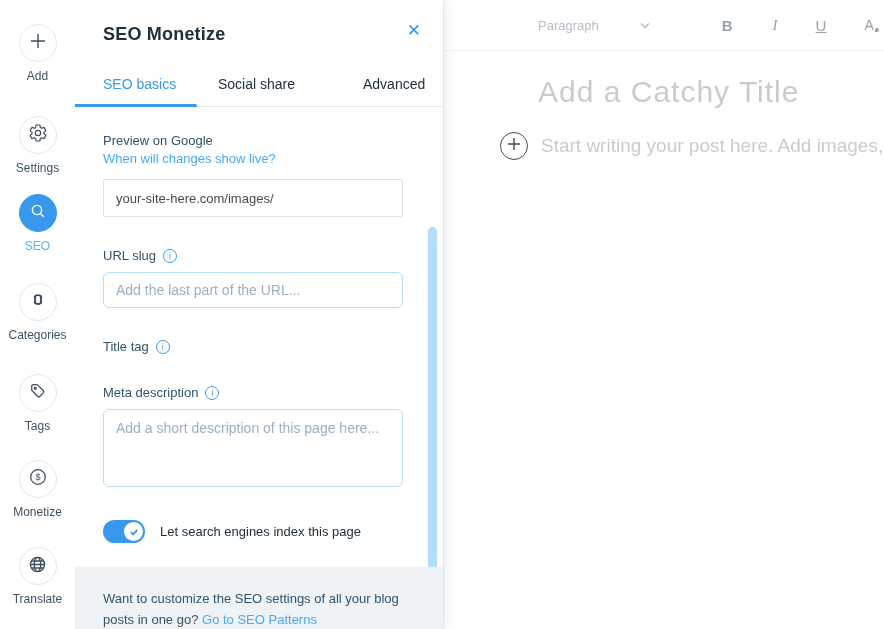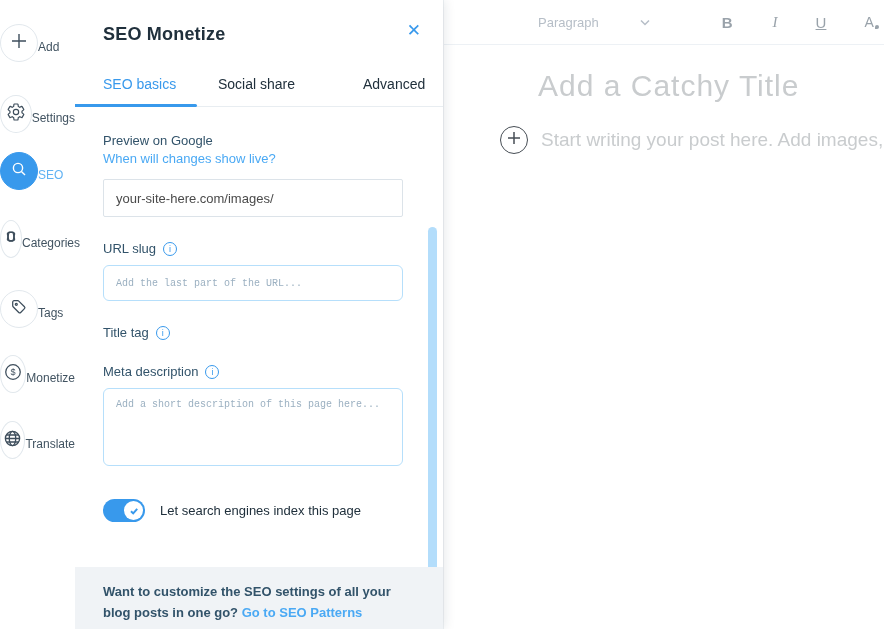--- a/index.html
+++ b/index.html
@@ -5,21 +5,21 @@
   * { box-sizing: border-box; margin: 0; padding: 0; }
   html,body { width:884px; height:629px; }
   body {
     font-family:"Liberation Sans", sans-serif;
     background:#fff; position:relative; overflow:hidden;
     color:#20303C;
   }
 
   
   .rail { position:absolute; left:0; top:0; width:75px; height:629px; background:#fff; z-index:3; }
-  .rail-item { display:flex; flex-direction:row; align-items:center; cursor:pointer; }
+  .rail-item { display:flex; flex-direction:column; align-items:center; cursor:pointer; }
   .rail-item .circ {
     width:38px; height:38px; border-radius:50%;
     border:1px solid #E2E8ED; background:#fff;
     display:flex; align-items:center; justify-content:center;
   }
   .rail-item .lbl { margin-top:7px; font-size:12px; color:#415361; }
   .rail-item.active .circ { background:#3899EC; border-color:#3899EC; }
   .rail-item.active .lbl { color:#60B2F3; }
   .rail-item svg { stroke:#3E4E5C; fill:none; stroke-width:1.4; }
   .rail-item.active svg { stroke:#fff; }
@@ -42,50 +42,50 @@
   .tab.active::after { content:""; position:absolute; left:0; right:0; bottom:-1px; height:3px; background:#3899EC; border-radius:0 2px 2px 0; }
 
   .panel-body { position:relative; padding:26px 40px 0 28px; height:460px; }
   .sec-label { font-size:13px; color:#32536A; }
   .link { color:#4AA9F4; cursor:pointer; }
   .preview-link { display:block; margin-top:3px; font-size:13px; }
   .google-box {
     margin-top:13px; width:300px; height:38px; border:1px solid #DCE3E9; border-radius:2px;
     display:flex; align-items:center; padding:0 12px; font-size:13px; color:#4A4A4A; background:#fff;
   }
-  .fgroup { margin-top:24px; }
+  .fgroup { margin-top:31px; }
   .fgroup .flabel { display:flex; align-items:center; font-size:13px; color:#32536A; margin-bottom:9px; }
   .info-i {
     width:14px; height:14px; border:1px solid #3899EC; border-radius:50%; margin-left:7px;
     color:#3899EC; font-size:9px; line-height:12px; text-align:center; font-style:normal; cursor:pointer;
     flex:none;
   }
   .tinput {
     width:300px; height:36px; border:1px solid #B6DFFB; border-radius:6px; background:#fff;
-    padding:0 12px; font-size:10px; color:#20303C; font-family:Liberation Mono, monospace; outline:none; display:block;
+    padding:0 12px; font-size:14px; color:#20303C; font-family:Liberation Sans, sans-serif; outline:none; display:block;
   }
   textarea.tinput { height:78px; padding:8px 12px; resize:none; line-height:1.5; }
   .tinput::placeholder { color:#9BB0C1; opacity:1; }
   .toggle-row { display:flex; align-items:center; margin-top:33px; }
   .toggle { position:relative; width:42px; height:23px; border-radius:23px; background:#3899EC; cursor:pointer; flex:none; }
   .toggle .knob {
     position:absolute; right:2px; top:2px; width:19px; height:19px; border-radius:50%; background:#fff;
     display:flex; align-items:center; justify-content:center;
   }
   .toggle .knob svg { stroke:#3899EC; fill:none; stroke-width:2; }
   .toggle-lbl { margin-left:15px; font-size:13px; color:#20303C; }
   .scroll-thumb { position:absolute; left:353px; top:120px; width:9px; height:438px; border-radius:5px; background:#B3DDFB; cursor:pointer; }
   .panel-footer {
     position:absolute; left:0; bottom:0; width:100%; height:62px; background:#F0F3F6;
-    padding:15px 30px 0 28px; font-size:13px; line-height:1.6; color:#32536A;font-weight:bold;
+    padding:22px 30px 0 28px; font-size:13px; line-height:1.6; color:#32536A;
   }
 
   
   .editor { position:absolute; left:443px; top:0; right:0; height:629px; background:#fff; border-left:1px solid #F0F3F5; }
-  .toolbar { height:45px; border-bottom:1px solid #EDF1F5; display:flex; align-items:center; padding-left:94px;gap:21px; }
+  .toolbar { height:51px; border-bottom:1px solid #EDF1F5; display:flex; align-items:center; padding-left:94px;gap:21px; }
   .tb-para { font-size:13px; color:#B6BEC7; cursor:pointer; }
   .tb-chev { margin-left:20px; cursor:pointer; display:flex; }
   .tb-chev svg { stroke:#B6BEC7; fill:none; stroke-width:1.5; }
   .tb-div { width:1px; height:24px; background:#E4E9ED; margin:0 15px; }
   .tb-btn { color:#99A2AA; font-size:15px; cursor:pointer; line-height:1; display:flex; align-items:center; justify-content:center; }
   .tb-b { font-weight:700; }
   .tb-i { font-family:"Liberation Serif",serif; font-style:italic; margin-left:19px; }
   .tb-u { text-decoration:underline; margin-left:17px; }
   .tb-a { margin-left:17px; position:relative; font-size:14px; }
   .tb-a::after { content:""; position:absolute; right:-5px; bottom:0; width:4px; height:4px; border-radius:50% 50% 50% 0; background:#99A2AA; }

